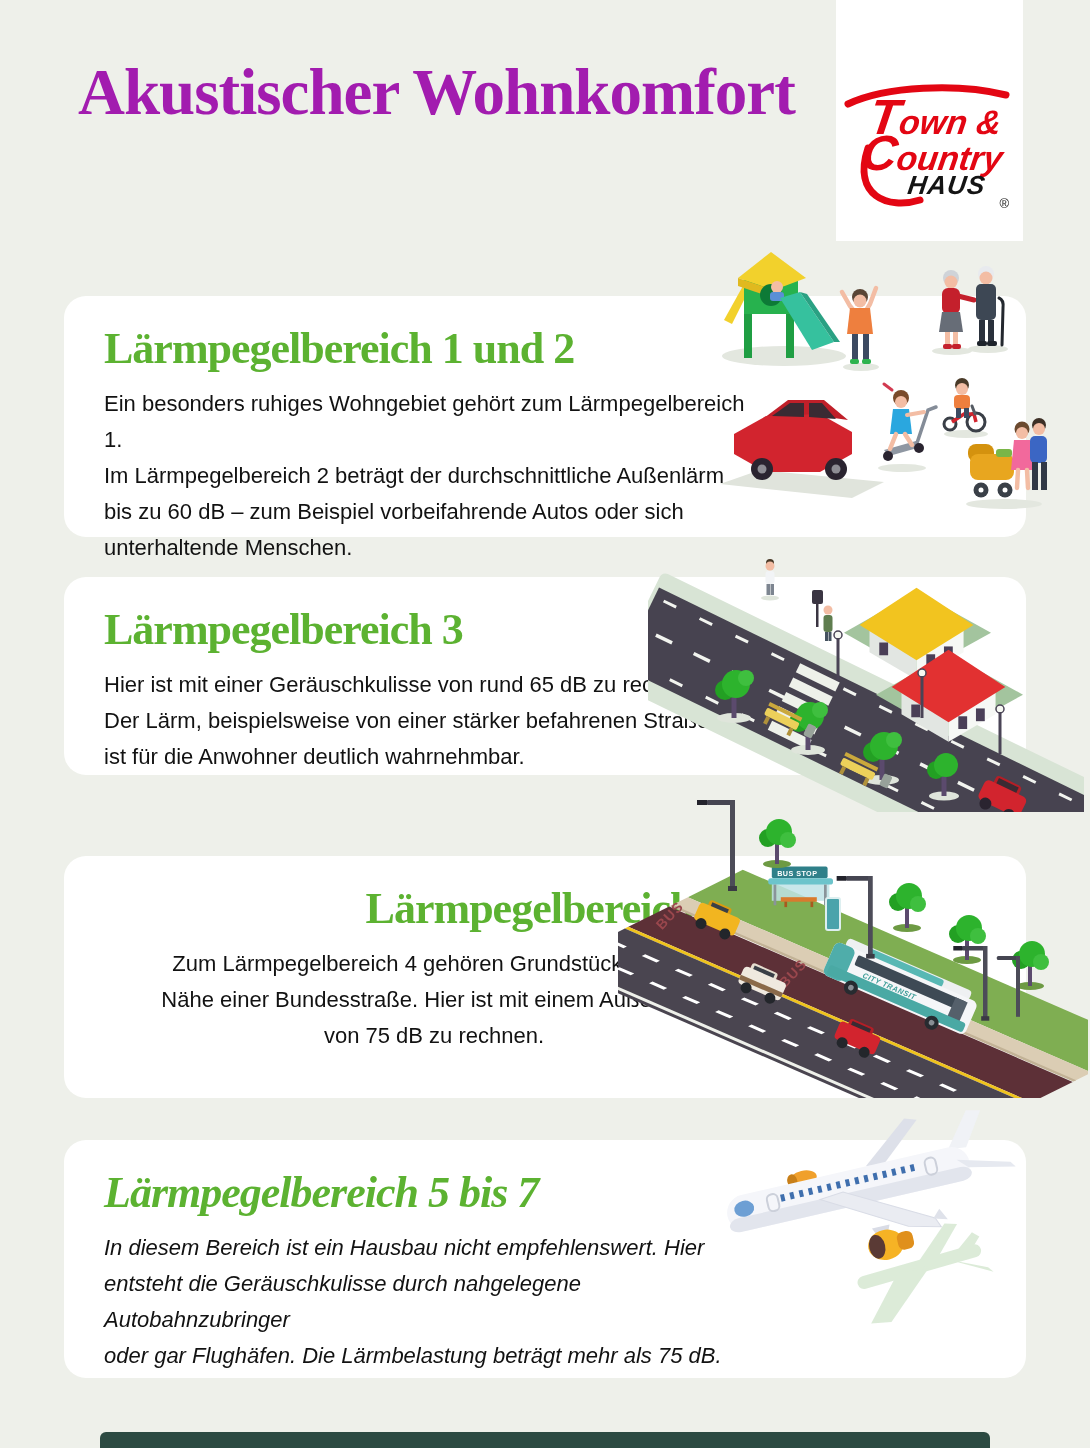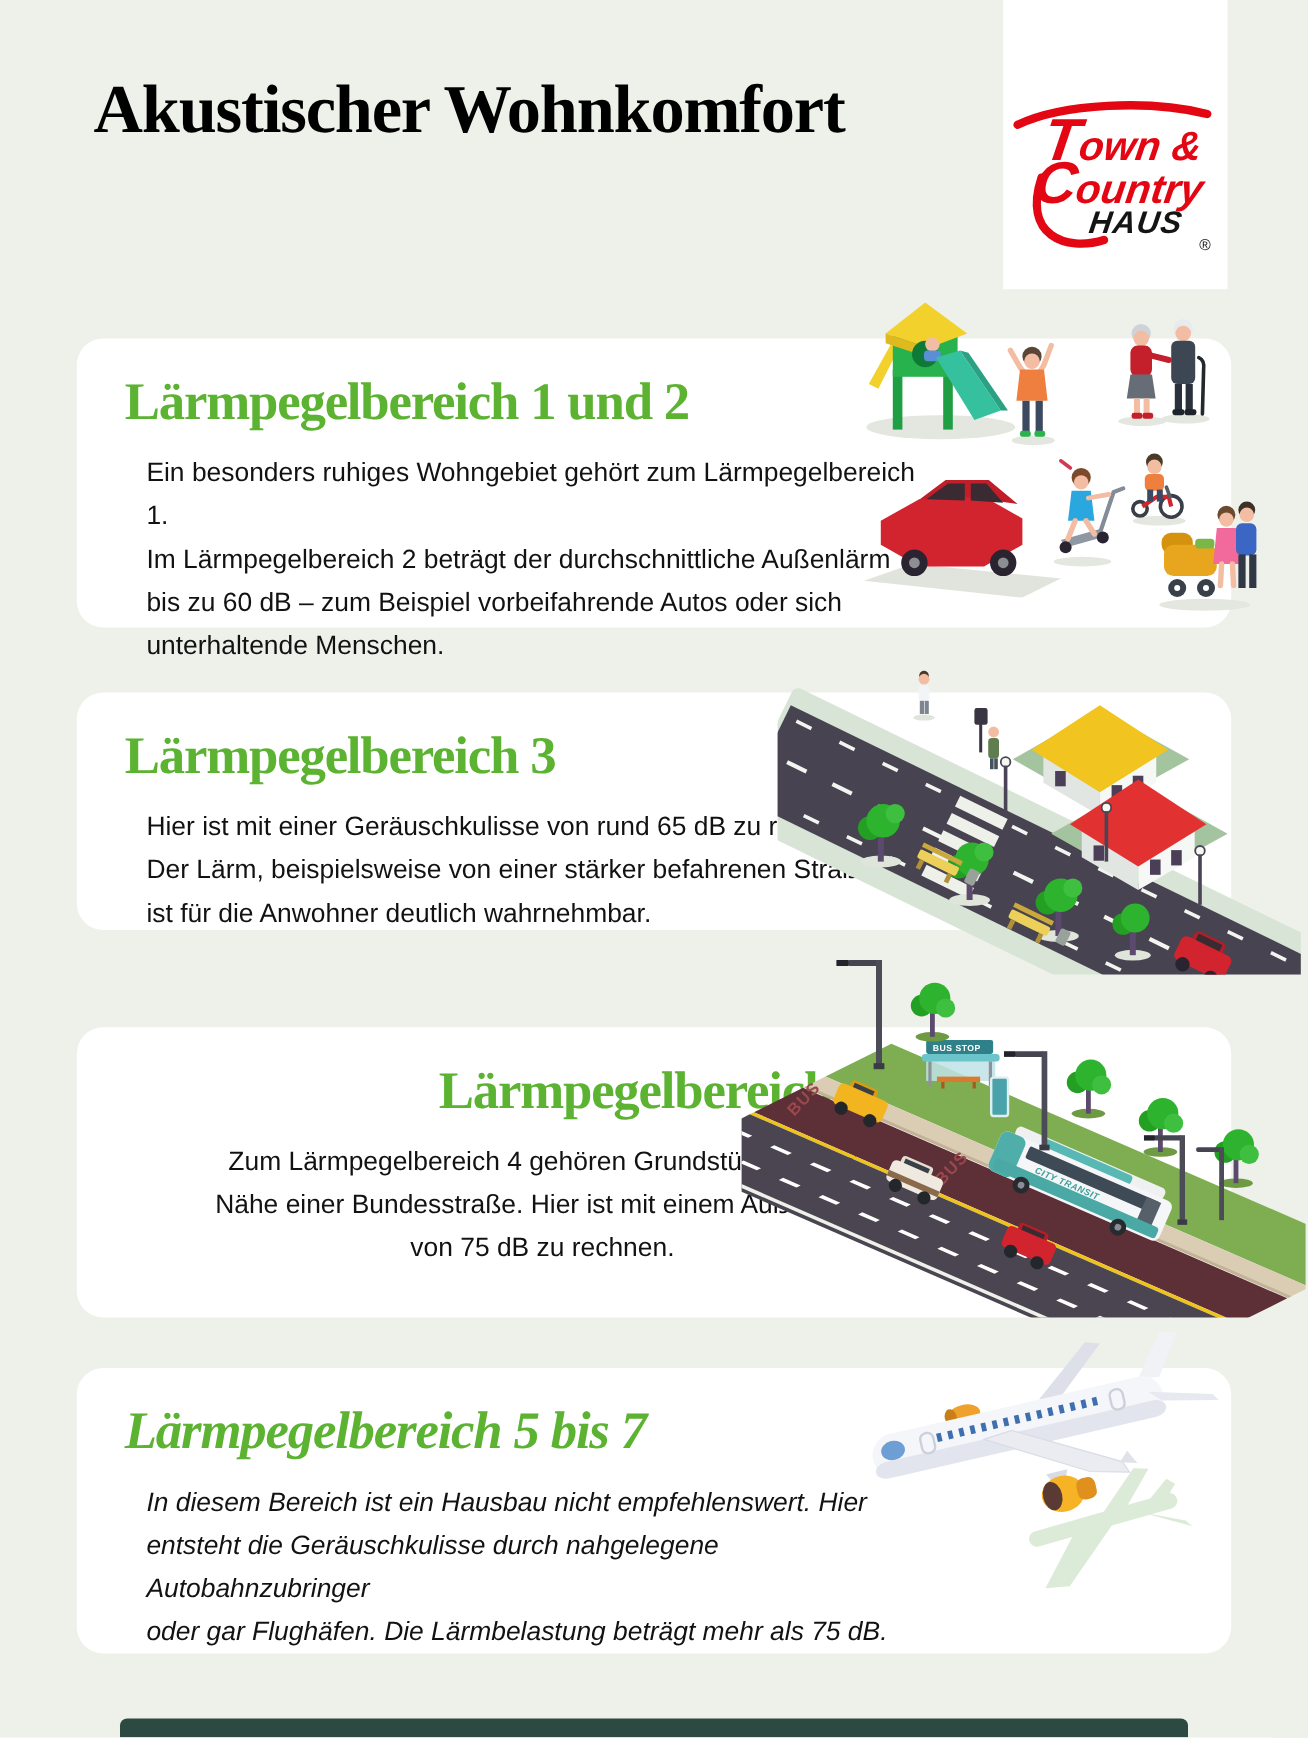--- a/index.html
+++ b/index.html
@@ -4,44 +4,44 @@
 <style>
   html,body{margin:0;padding:0;}
   body{font-family:"Liberation Sans",sans-serif;}
   #page{position:relative;width:1090px;height:1448px;background:#eef0ea;overflow:hidden;}
 
   
   .header{position:absolute;left:78px;top:62px;}
   .page-title{margin:0;font-family:"Liberation Serif","DejaVu Serif",serif;font-weight:700;
     font-size:77px;line-height:80px;letter-spacing:-2px;color:#5cb231;}
   .page-subtitle{margin:0;font-family:"Liberation Serif","DejaVu Serif",serif;font-weight:700;
-    font-size:57px;line-height:60px;letter-spacing:-1px;color:#000000;}
+    font-size:65px;line-height:60px;letter-spacing:-1px;color:#a21caf;}
 
   
   .logo-box{position:absolute;left:836px;top:0;width:187px;height:241px;background:#ffffff;}
   .logo-line{position:absolute;font-style:italic;font-weight:bold;color:#e30613;
     transform:skewX(-8deg);line-height:1;white-space:nowrap;}
   .logo-line::first-letter{font-size:1.45em;}
   .logo-town{left:34px;top:92px;font-size:34px;}
   .logo-country{left:26px;top:128px;font-size:34px;}
   .logo-haus{position:absolute;left:72px;top:172px;font-size:26px;font-style:italic;font-weight:bold;
     color:#141414;letter-spacing:1px;transform:skewX(-8deg);line-height:1;}
   .logo-reg{position:absolute;right:14px;top:196px;font-size:13px;color:#141414;}
   .logo-swash{position:absolute;left:0;top:0;width:187px;height:241px;}
 
   
   .card{position:absolute;left:64px;width:962px;background:#ffffff;border-radius:22px;
     padding:30px 40px;box-sizing:border-box;}
-  .card1{top:282px;height:241px;}
+  .card1{top:296px;height:241px;}
   .card2{top:577px;height:198px;}
   .card3{top:856px;height:242px;text-align:center;}
   .card4{top:1140px;height:238px;font-style:italic;}
   .card-heading{margin:0 0 14px 0;font-family:"Liberation Serif","DejaVu Serif",serif;
     font-weight:700;font-size:44px;line-height:46px;letter-spacing:-1px;color:#5cb231;}
-  .card-body{margin:18px;font-size:22px;line-height:36px;color:#121212;white-space:pre-line;max-width:660px;}
+  .card-body{margin:0;font-size:22px;line-height:36px;color:#121212;white-space:pre-line;max-width:660px;}
 
   
   .scene{position:absolute;}
   #scene1{left:700px;top:248px;width:350px;height:265px;}
   #scene2{left:648px;top:556px;width:436px;height:256px;}
   #scene3{left:618px;top:798px;width:470px;height:300px;}
   #scene4{left:688px;top:1098px;width:370px;height:245px;}
 
   
   .footer-bar{position:absolute;left:100px;bottom:0;width:890px;height:16px;

